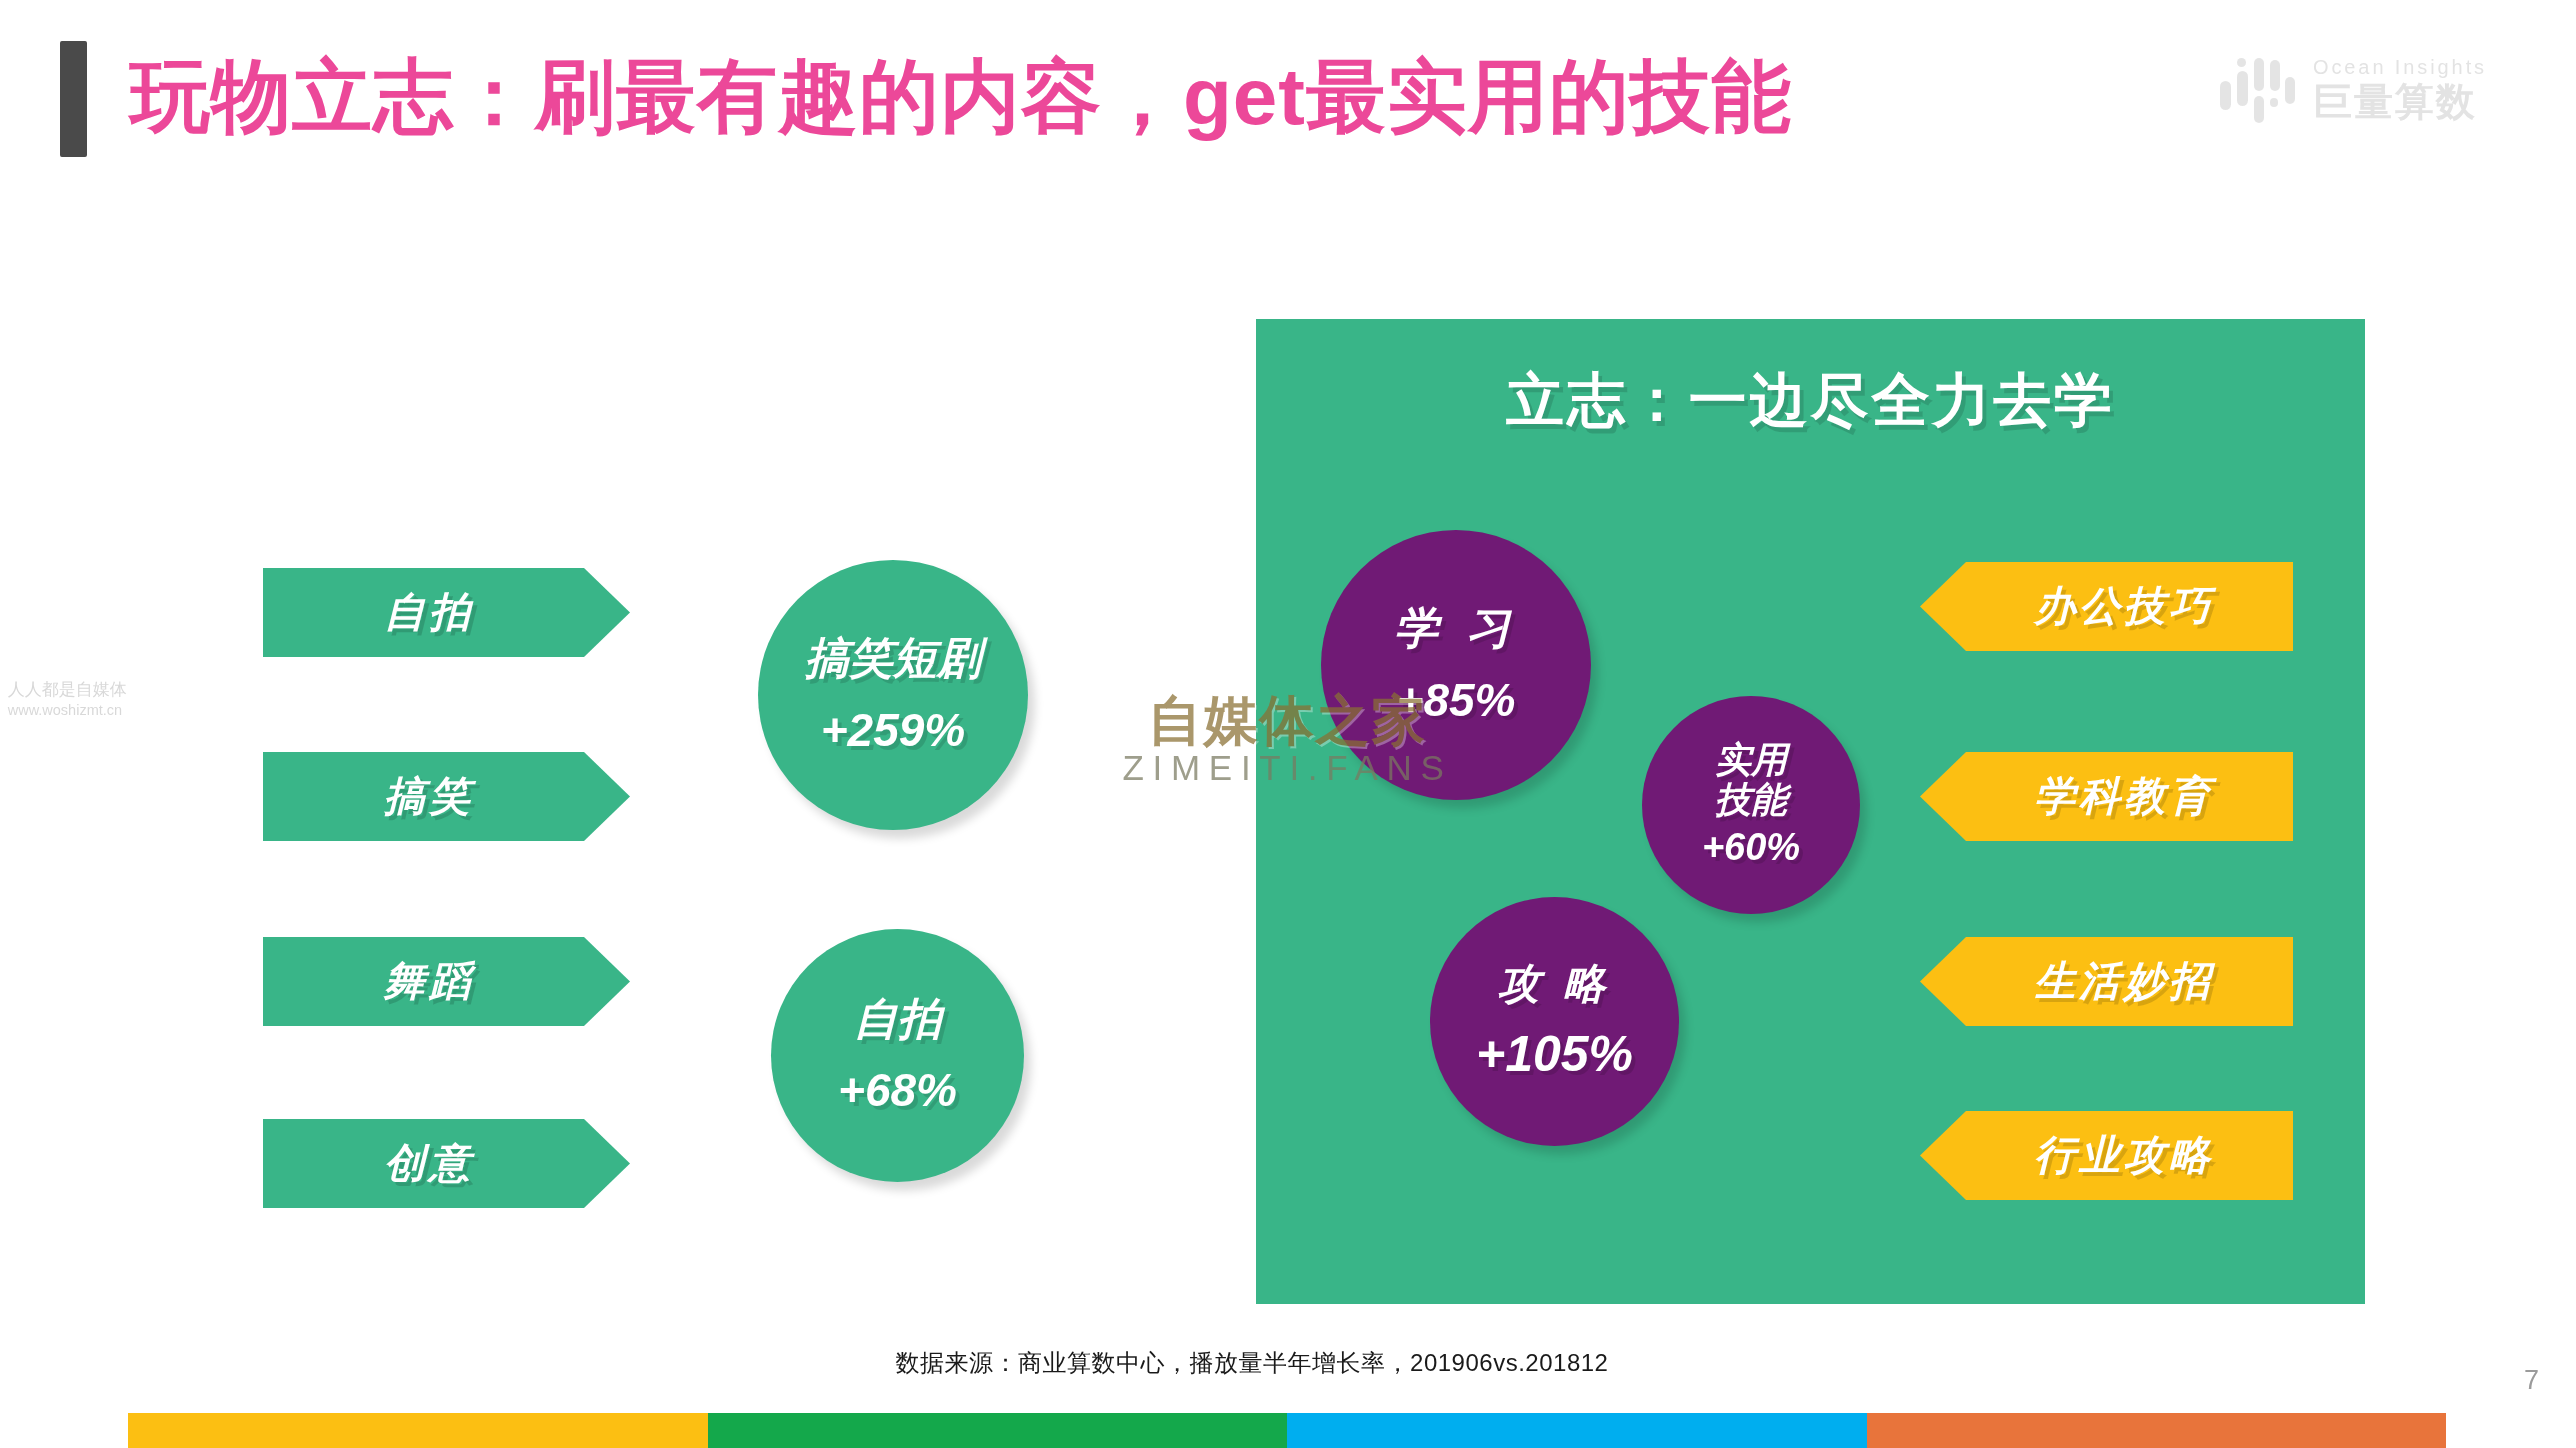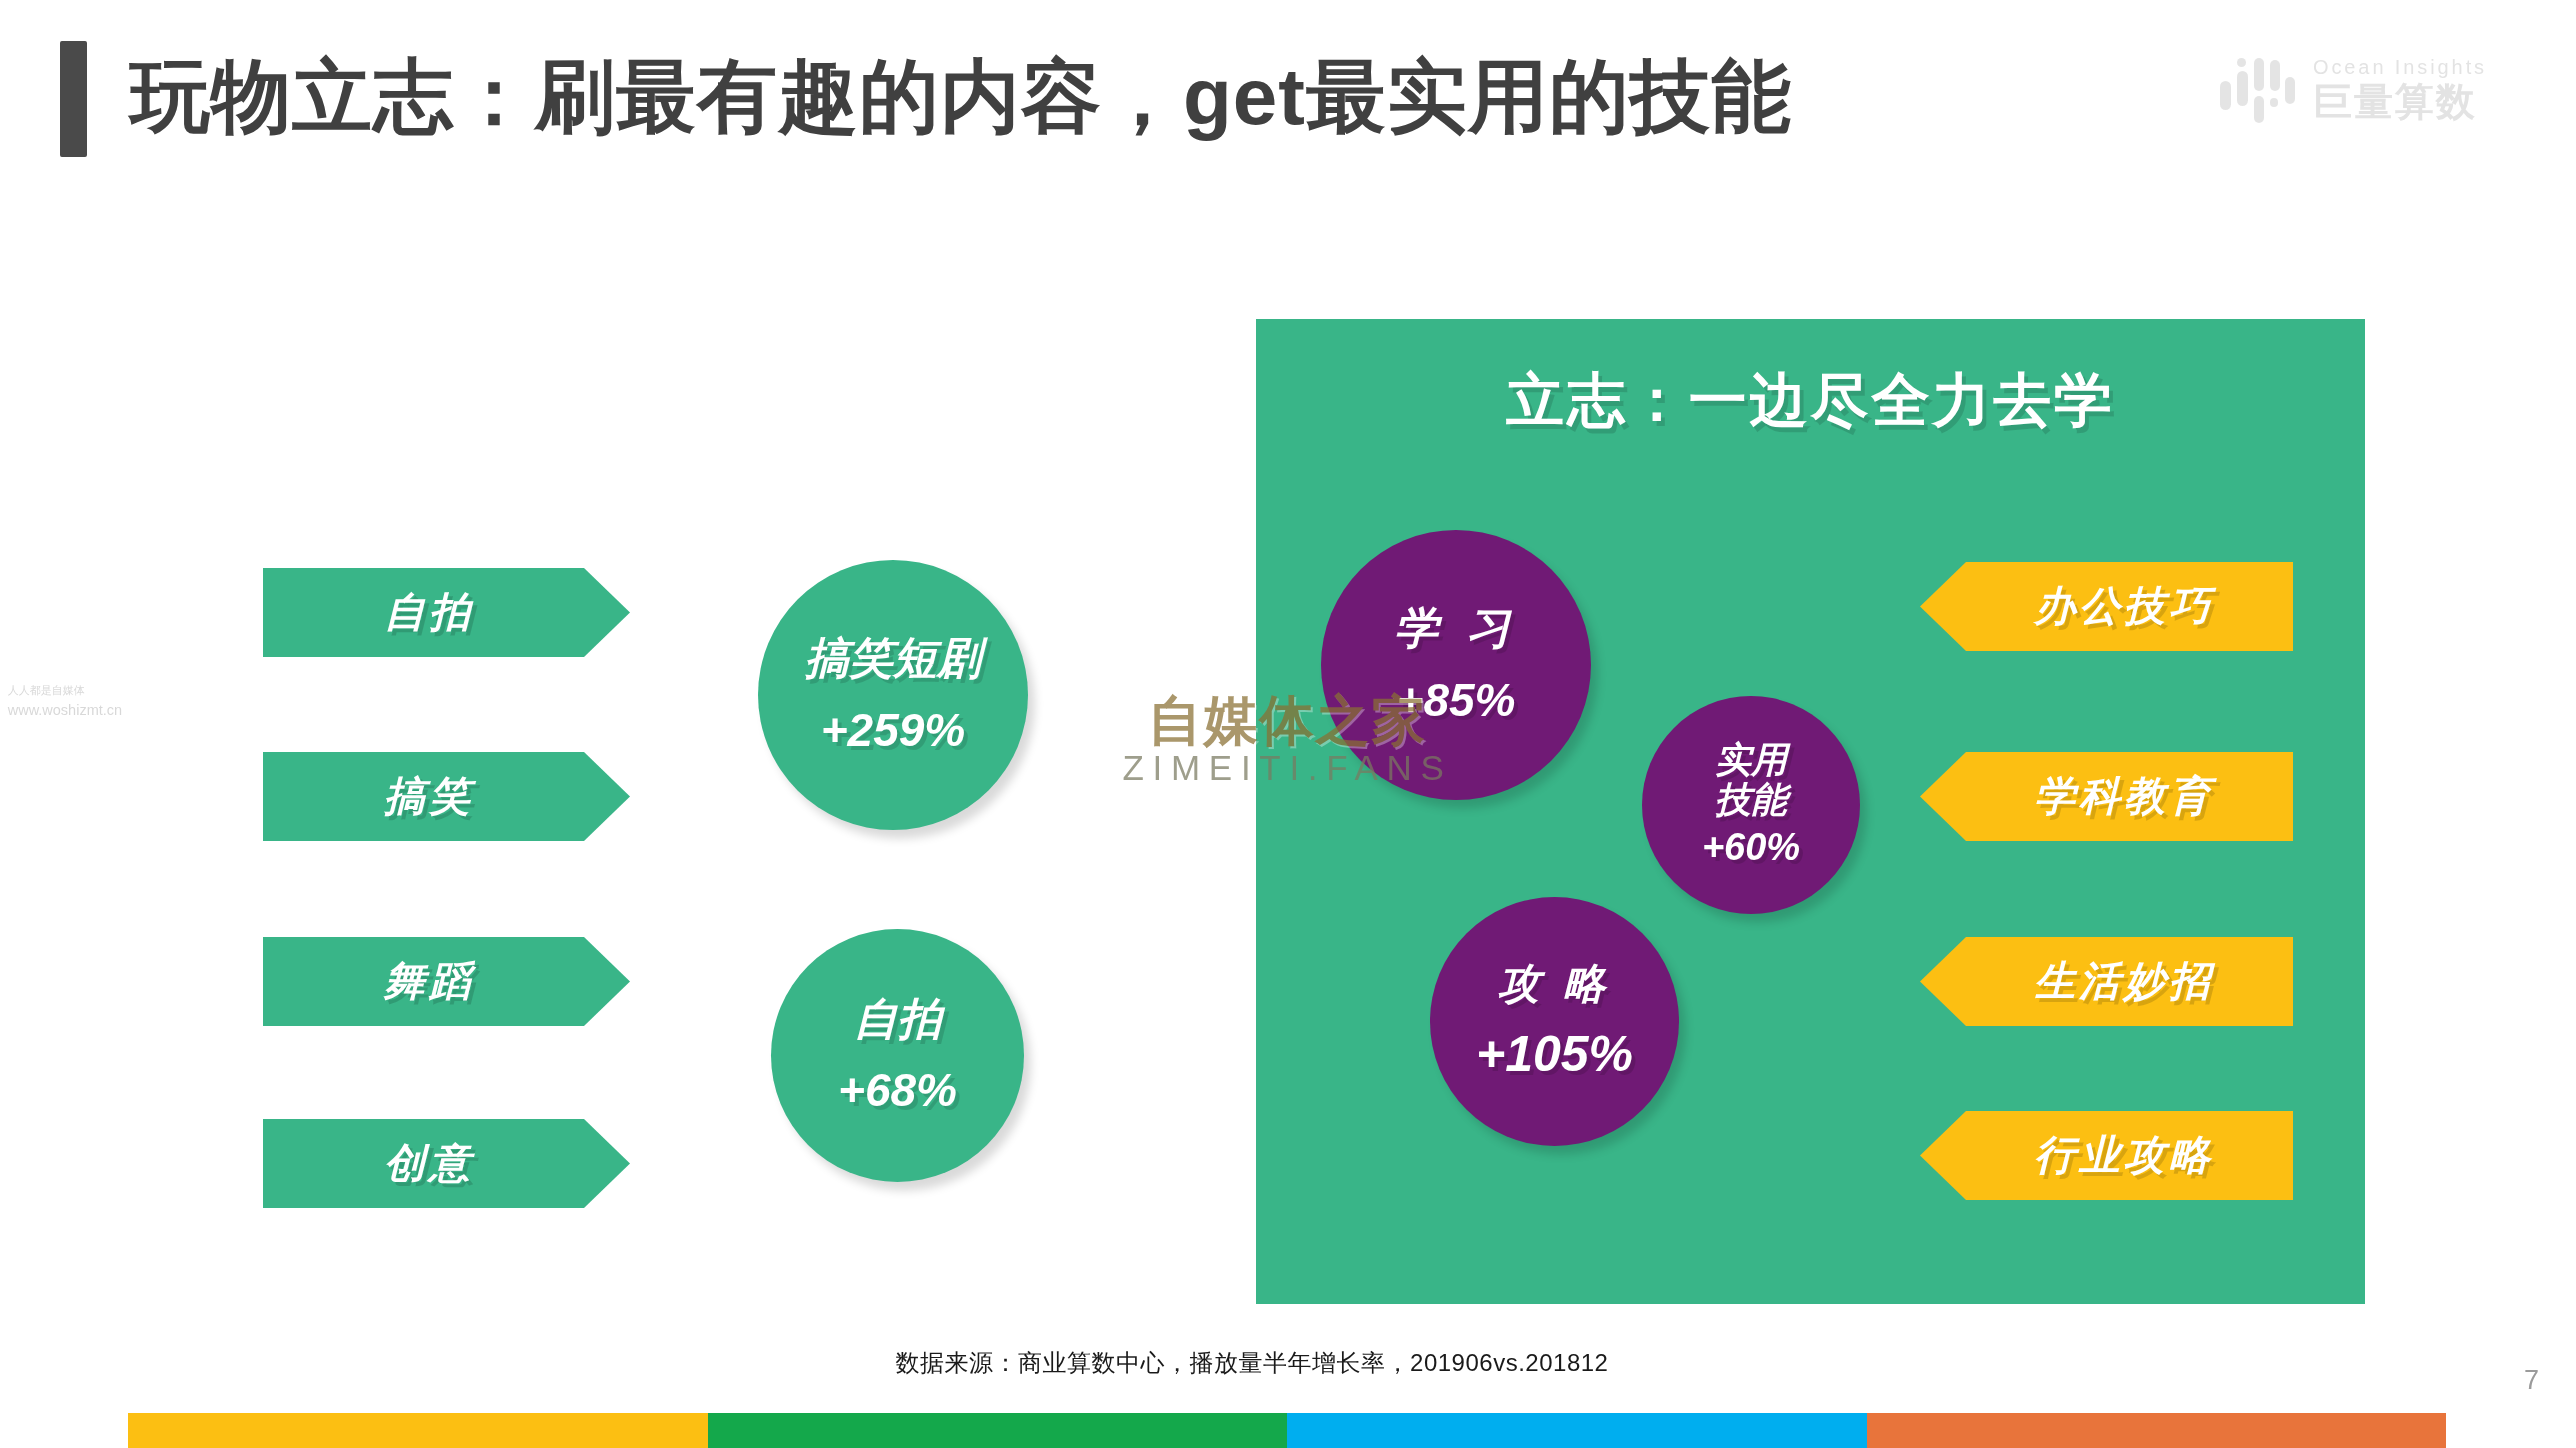--- a/index.html
+++ b/index.html
@@ -8,21 +8,21 @@
     background:#ffffff;
     font-family:"Liberation Sans","DejaVu Sans",sans-serif;
     overflow:hidden;position:relative;
   }
 
   
   .header{position:absolute;left:0;top:0;width:2576px;height:208px;}
   .title-bar{position:absolute;left:60px;top:41px;width:27px;height:116px;
              background:#4a4a4a;border-radius:1.9px;}
   .title{position:absolute;left:130px;top:37px;
-         font-size:80px;font-weight:bold;color:#404040;
+         font-size:80px;font-weight:bold;color:#ec4899;
          letter-spacing:1px;line-height:120px;white-space:nowrap;}
 
   
   .brand{position:absolute;right:89px;top:41px;width:406px;height:97px;
          display:flex;align-items:center;justify-content:flex-end;gap:17.4px;opacity:.62;}
   .brand-mark{width:77px;height:71px;position:relative;flex:0 0 auto;}
   .brand-mark i{position:absolute;background:#d5d5d5;border-radius:9.7px;display:block;}
   .brand-text{display:flex;flex-direction:column;align-items:flex-start;gap:3.9px;}
   .brand-en{font-size:20px;color:#d2d2d2;letter-spacing:2.9px;line-height:21px;}
   .brand-cn{font-size:39px;color:#d2d2d2;font-weight:bold;letter-spacing:1.9px;line-height:41px;}
@@ -63,21 +63,21 @@
 
   
   .wm-center{position:absolute;left:1075px;top:676px;width:425px;height:126px;
     display:flex;flex-direction:column;align-items:center;justify-content:center;
     pointer-events:none;opacity:.72;}
   .wm-cn{font-size:54px;font-weight:bold;color:#8a7033;letter-spacing:1.9px;
     line-height:56px;text-shadow:1.9px 1.9px 0 rgba(255,255,255,.45);}
   .wm-en{font-size:35px;color:#7a7a60;letter-spacing:8.7px;line-height:39px;}
   .wm-left{position:absolute;left:7.7px;top:681px;width:155px;
     display:flex;flex-direction:column;gap:2.9px;opacity:.55;}
-  .wm-left .l1{font-size:11px;color:#b9b9b9;line-height:18.4px;}
+  .wm-left .l1{font-size:17px;color:#b9b9b9;line-height:18.4px;}
   .wm-left .l2{font-size:14.5px;color:#b9b9b9;line-height:16.4px;}
 
   
   .source{position:absolute;left:0;top:1347px;width:2504px;text-align:center;
     font-size:24px;color:#1a1a1a;letter-spacing:0.5px;}
   .footbar{position:absolute;left:128px;top:1413px;width:2318px;height:36px;display:flex;}
   .footbar i{display:block;height:100%;}
   .pagenum{position:absolute;right:37px;top:1365px;font-size:27px;color:#9b9b9b;}
 </style>
 </head>

